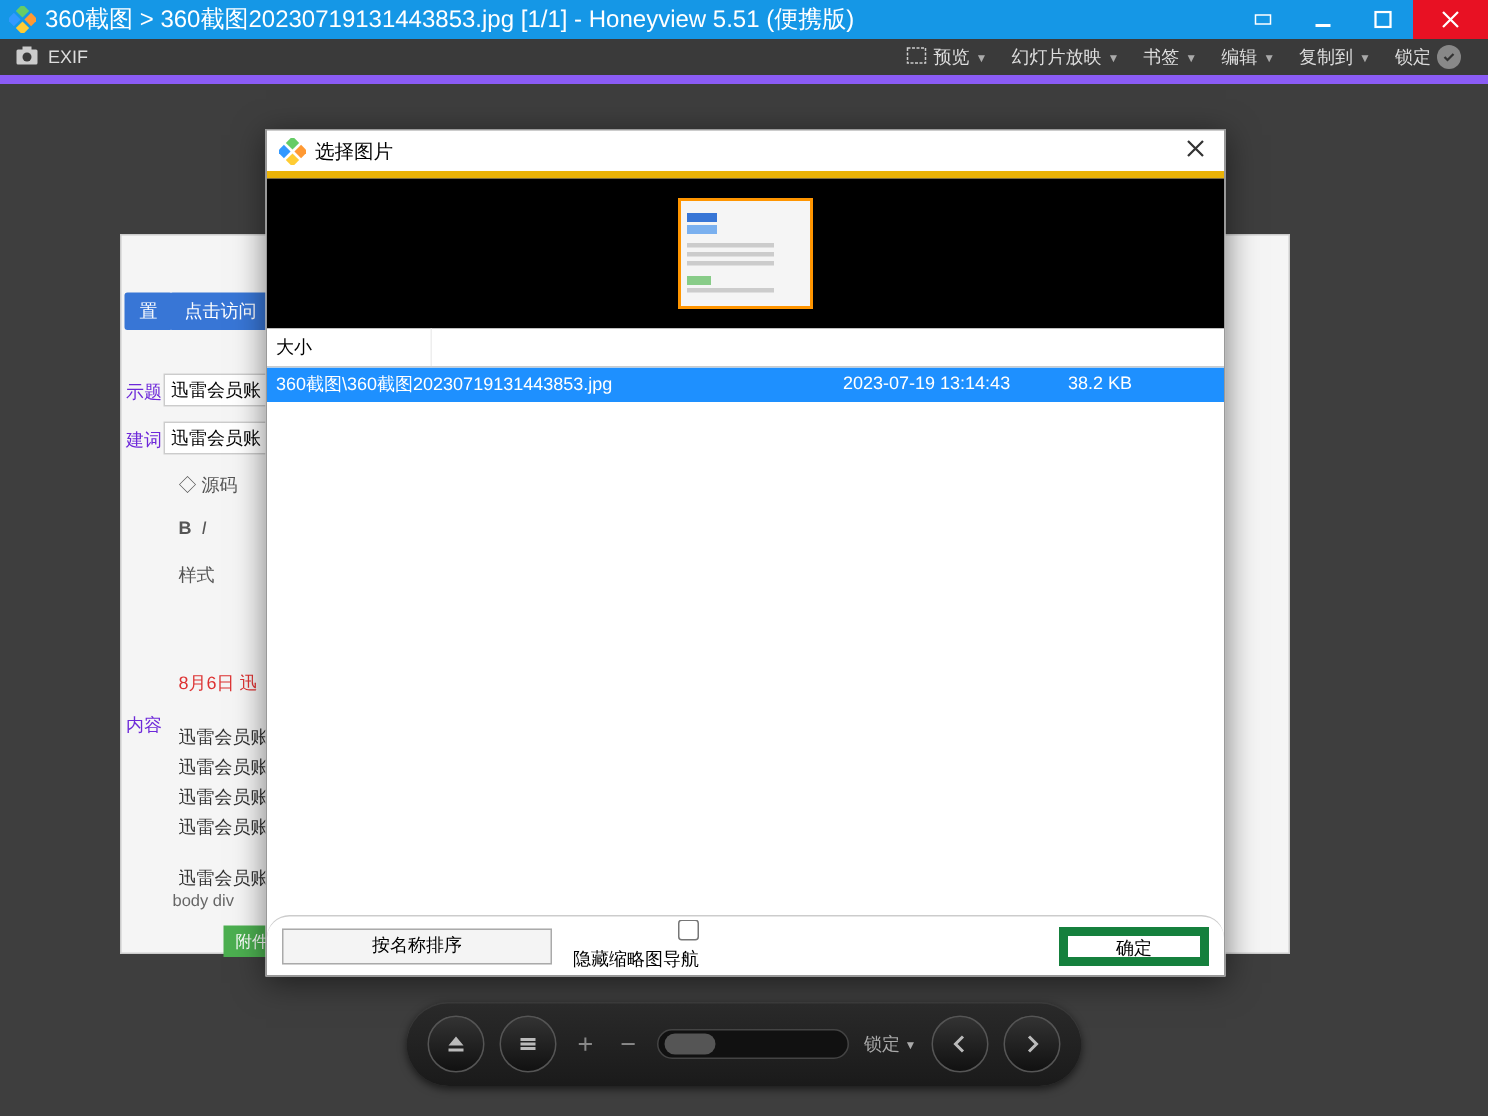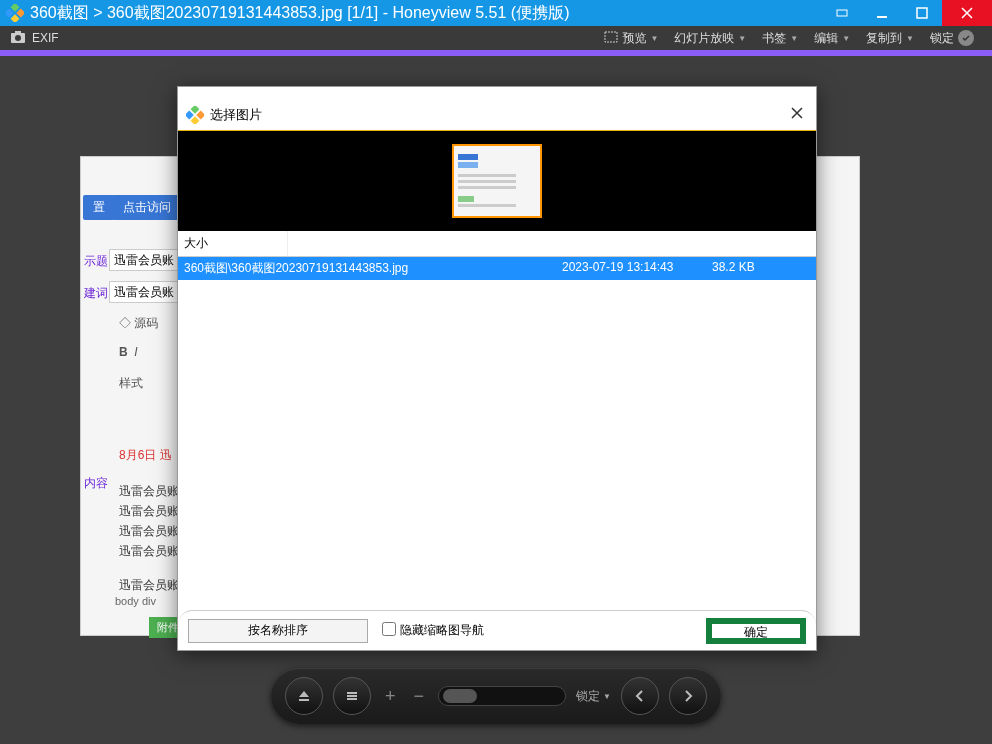--- a/index.html
+++ b/index.html
@@ -32,21 +32,21 @@
 .bg-doc .txtrow { position: absolute; font-size: 12px; color: #333; }
 .bg-doc .red { color: #d33; }
 .bg-doc .green-btn { position: absolute; background: #4CAF50; color: #fff; font-size: 11px; padding: 3px 8px; }
 .bg-doc .tag { font-size: 11px; color: #666; }
 .bg-doc .inp { position: absolute; border: 1px solid #ccc; background: #fff; height: 22px; font-size: 12px; padding: 0 4px; }
 .bg-doc .ed-toolbar { position: absolute; font-size: 12px; color: #555; }
 .bg-doc .ed-toolbar .b { font-weight: bold; } .bg-doc .ed-toolbar .i { font-style: italic; }
 
 
 .dialog { position: absolute; top: 30px; left: 177px; width: 640px; height: 565px; background: #fff; border: 1px solid #999; box-shadow: 0 4px 20px rgba(0,0,0,.5); display: flex; flex-direction: column; }
-.dlg-title { height: 32px; display: flex; align-items: center; padding: 0 8px; font-size: 13px; border-bottom: 1px solid #eab308; margin-top: 12px; }
+.dlg-title { height: 32px; display: flex; align-items: center; padding: 0 8px; font-size: 13px; border-bottom: 5px solid #eab308; }
 .dlg-title .dlg-logo { width: 18px; height: 18px; margin-right: 6px; }
 .dlg-title .dlg-close { margin-left: auto; cursor: pointer; padding: 4px; }
 .dlg-title .dlg-close svg { width: 14px; height: 14px; }
 
 .thumb-strip { background: #000; height: 100px; display: flex; align-items: center; justify-content: center; }
 .thumb { width: 90px; height: 74px; border: 2px solid #ff9500; background: #f5f5f5; position: relative; overflow: hidden; }
 .thumb .tline { position: absolute; left: 4px; right: 24px; height: 3px; background: #ccc; }
 .thumb .tblue { position: absolute; left: 4px; width: 20px; height: 6px; background: #3876d6; }
 
 .list-header { display: flex; font-size: 12px; border-bottom: 1px solid #ccc; background: #fff; }
@@ -56,21 +56,21 @@
 .col-date { width: 150px; }
 .col-size { width: 110px; }
 
 .list-body { flex: 1; overflow: auto; font-size: 12px; }
 .list-row { display: flex; background: #1e90ff; color: #fff; }
 .list-row .cell { padding: 3px 6px; }
 .cell-name { flex: 1; } .cell-date { width: 150px; } .cell-size { width: 110px; }
 
 .dlg-footer { height: 40px; border-top: 1px solid #ccc; display: flex; align-items: center; padding: 0 10px; gap: 14px; border-radius: 15px; }
 .dlg-footer .sort-btn { width: 180px; height: 24px; border: 1px solid #aaa; background: #f4f4f4; font-size: 12px; cursor: pointer; }
-.dlg-footer .chk { display: flex; align-items: flex-start; gap: 4px; font-size: 12px; }
+.dlg-footer .chk { display: flex; align-items: flex-end; gap: 4px; font-size: 12px; flex-direction: column; }
 .dlg-footer .chk input { width: 14px; height: 14px; }
 .dlg-footer .spacer { flex: 1; }
 .dlg-footer .ok-btn { width: 100px; height: 26px; border: 6px solid #15803d; background: #fff; font-size: 12px; cursor: pointer; }
 
 
 .pill { position: absolute; bottom: 20px; left: 50%; transform: translateX(-50%); width: 450px; height: 56px; background: linear-gradient(#2a2a2a,#1a1a1a); border-radius: 28px; display: flex; align-items: center; padding: 0 14px; gap: 10px; box-shadow: 0 2px 6px rgba(0,0,0,.6), inset 0 1px 0 rgba(255,255,255,.08); }
 .pill .circ { width: 38px; height: 38px; border-radius: 50%; background: linear-gradient(#333,#111); border: 1px solid #555; display: flex; align-items: center; justify-content: center; color: #bbb; cursor: pointer; }
 .pill .circ svg { width: 16px; height: 16px; fill: #bbb; }
 .pill .mid { flex: 1; height: 20px; background: #111; border-radius: 10px; border: 1px solid #444; position: relative; }
 .pill .mid .handle { position: absolute; left: 4px; top: 2px; width: 34px; height: 14px; background: #555; border-radius: 7px; }

